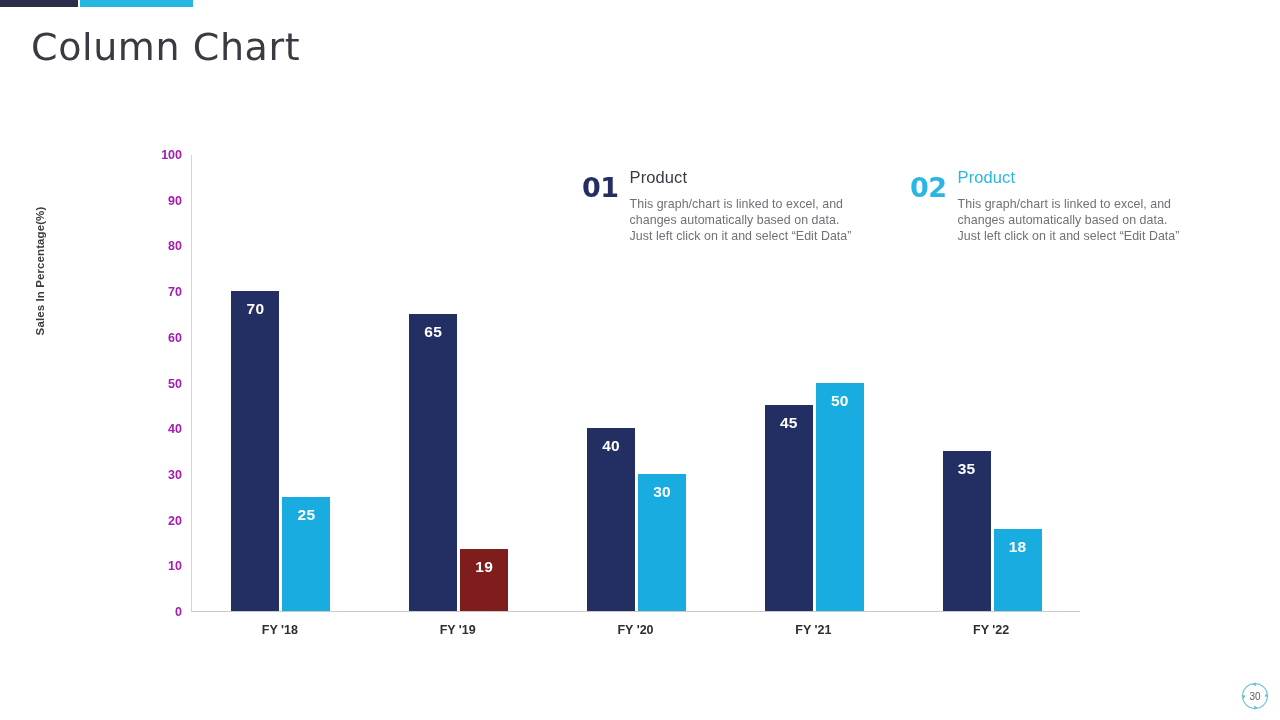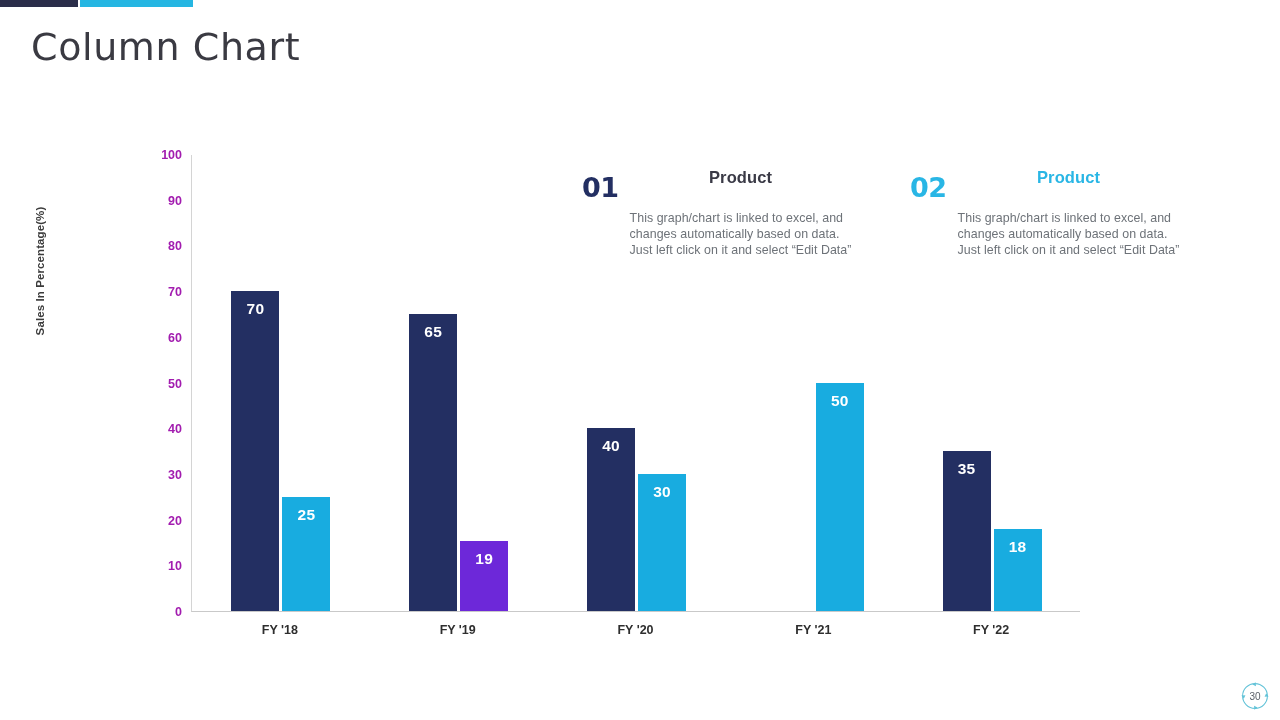--- a/index.html
+++ b/index.html
@@ -166,25 +166,24 @@
     margin-top: 6px;
     font-family: "DejaVu Sans", sans-serif;
     letter-spacing: -0.5px;
   }
   #callout-1 .callout-number { color: #232f62; }
   #callout-2 .callout-number { color: #29b6e5; }
 
   .callout-body { padding-top: 0; }
   .callout-heading {
     font-size: 16.5px;
-    font-weight: bold;
+    font-weight: normal;
     line-height: 1.2;
-    margin-bottom: 22px;
+    margin-bottom: 8px;
     letter-spacing: 0.1px;
-    text-align: center;
   }
   #callout-1 .callout-heading { color: #3a3a46; }
   #callout-2 .callout-heading { color: #29b6e5; }
 
   .callout-text {
     font-size: 12.4px;
     line-height: 16.3px;
     color: #6d7278;
     white-space: pre-line;
     letter-spacing: 0.05px;
@@ -244,28 +243,31 @@
     <div id="bars-layer">
         <div class="bar series-0" style="left: 39.4px; width: 48px; height: 319.9px; background: rgb(35, 47, 98);">
           <span class="bar-label">70</span>
         </div>
         <div class="bar series-1" style="left: 90.4px; width: 48px; height: 114.25px; background: rgb(24, 172, 224);">
           <span class="bar-label">25</span>
         </div>
         <div class="bar series-0" style="left: 217.2px; width: 48px; height: 297.05px; background: rgb(35, 47, 98);">
           <span class="bar-label">65</span>
         </div>
-        <div class="bar series-1" style="left: 268.2px; width: 48px; height: 70px; background: #6d28d9;">
+        <div class="bar series-1" style="left: 268.2px; width: 48px; height: 62px; background: #7f1d1d;">
           <span class="bar-label">19</span>
         </div>
         <div class="bar series-0" style="left: 395px; width: 48px; height: 182.8px; background: rgb(35, 47, 98);">
           <span class="bar-label">40</span>
         </div>
         <div class="bar series-1" style="left: 446px; width: 48px; height: 137.1px; background: rgb(24, 172, 224);">
           <span class="bar-label">30</span>
+        </div>
+        <div class="bar series-0" style="left: 572.8px; width: 48px; height: 205.65px; background: rgb(35, 47, 98);">
+          <span class="bar-label">45</span>
         </div>
         <div class="bar series-1" style="left: 623.8px; width: 48px; height: 228.5px; background: rgb(24, 172, 224);">
           <span class="bar-label">50</span>
         </div>
         <div class="bar series-0" style="left: 750.6px; width: 48px; height: 159.95px; background: rgb(35, 47, 98);">
           <span class="bar-label">35</span>
         </div>
         <div class="bar series-1" style="left: 801.6px; width: 48px; height: 82.26px; background: rgb(24, 172, 224); justify-content: center;">
           <span class="bar-label">18</span>
         </div>

